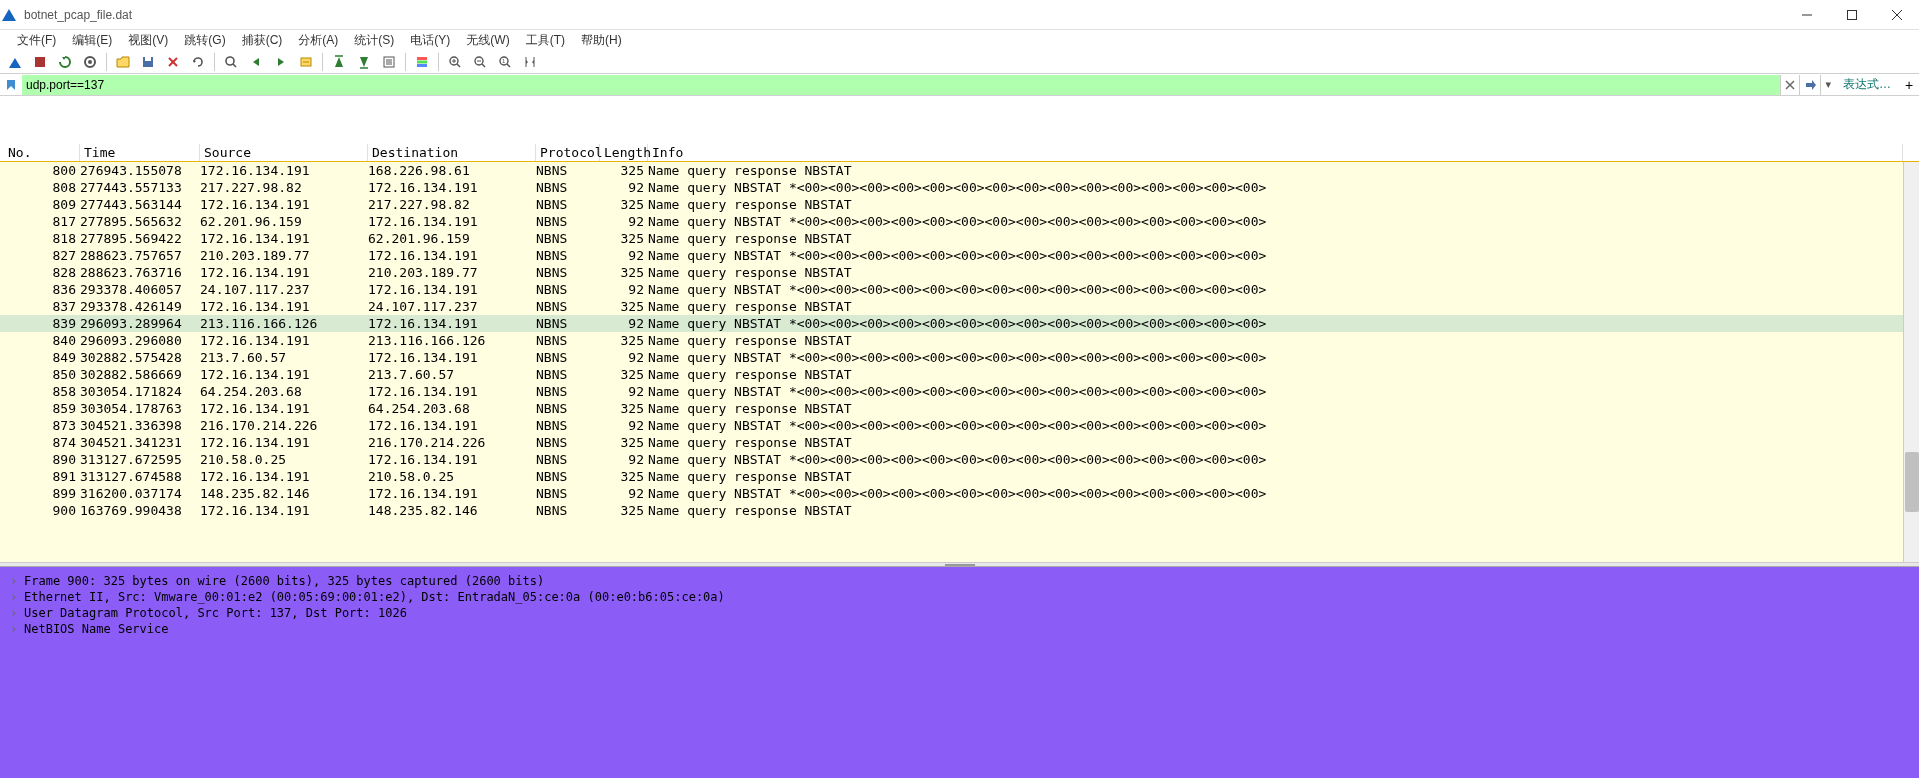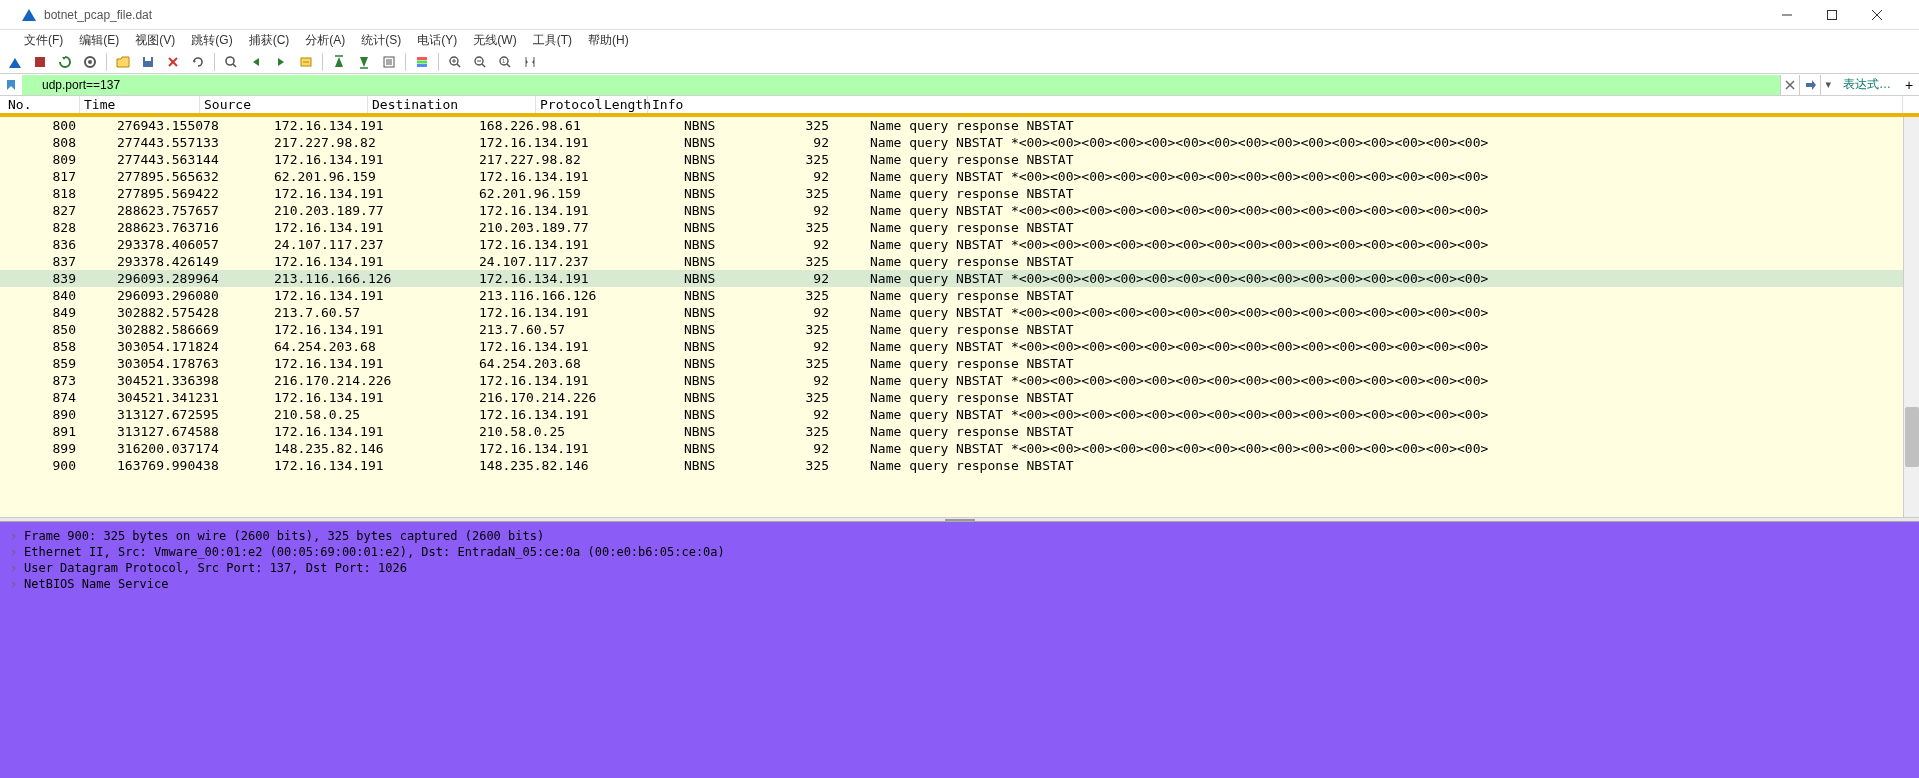--- a/index.html
+++ b/index.html
@@ -1,37 +1,37 @@
 <!DOCTYPE html>
 <html><head>
 <meta charset="utf-8">
 <style>
 * { margin: 0; padding: 0; box-sizing: border-box; }
 body { font-family: "Segoe UI", "Microsoft YaHei", sans-serif; font-size: 12px; background: #f0f0f0; overflow: hidden; height: 778px; width: 1919px; display: flex; flex-direction: column; }
-.titlebar { background: #fff; height: 30px; display: flex; align-items: center; padding: 0 20px; border-bottom: 1px solid #e0e0e0; }
+.titlebar { background: #fff; height: 30px; display: flex; align-items: center; padding: 0 0; border-bottom: 1px solid #e0e0e0; }
 .titlebar .icon { width: 18px; height: 18px; margin-right: 6px; display: flex; align-items: center; justify-content: center; }
 .titlebar .title { flex: 1; color: #555; font-size: 12px; }
 .win-controls { display: flex; }
 .win-btn { width: 45px; height: 30px; display: flex; align-items: center; justify-content: center; color: #666; cursor: pointer; font-size: 10px; }
-.menubar { background: #fff; height: 20px; display: flex; align-items: center; padding: 0 16px; font-size: 12px; }
+.menubar { background: #fff; height: 20px; display: flex; align-items: center; padding: 0 9px; font-size: 12px; }
 .menubar .menu-item { padding: 2px 8px; color: #333; cursor: pointer; }
 .toolbar { background: #fff; height: 24px; display: flex; align-items: center; padding: 0 4px; border-bottom: 1px solid #d0d0d0; gap: 3px; }
 .tool-btn { width: 22px; height: 22px; display: flex; align-items: center; justify-content: center; cursor: pointer; border: 1px solid transparent; }
 .tool-sep { width: 1px; height: 18px; background: #ccc; margin: 0 2px; }
 .filter-bar { background: #fff; height: 22px; display: flex; align-items: center; border-bottom: 1px solid #d0d0d0; }
 .filter-icon { width: 22px; height: 22px; display: flex; align-items: center; justify-content: center; font-size: 11px; }
-.filter-input { flex: 1; height: 20px; border: none; background: #afffaf; padding: 0 20px; font-family: inherit; font-size: 12px; outline: none; }
+.filter-input { flex: 1; height: 20px; border: none; background: #afffaf; padding: 0 4px; font-family: inherit; font-size: 12px; outline: none; }
 .filter-btn { height: 20px; padding: 0 4px; display:flex; align-items:center; justify-content:center; border-left: 1px solid #ccc; cursor: pointer; font-size:11px; color:#555; }
 .filter-expr { padding: 0 8px; color: #0f766e; cursor: pointer; }
 .plus-btn { width: 20px; text-align: center; cursor: pointer; font-size: 14px; }
 .packet-area { flex: 0 0 auto; display: flex; flex-direction: column; background: #fff; position: relative; }
-.packet-header { display: grid; grid-template-columns: 76px 120px 168px 168px 64px 48px 1fr 16px; background: #fff; border-bottom: 4px solid #eab308; font-family: Consolas, monospace; font-size: 13px; padding-left:4px; }
+.packet-header { display: grid; grid-template-columns: 76px 120px 168px 168px 64px 48px 1fr 16px; background: #fff; border-bottom: 1px solid #eab308; font-family: Consolas, monospace; font-size: 13px; padding-left:4px;margin-top:48px; }
 .packet-header .hcell { padding: 1px 4px; border-right: 1px solid #e0e0e0; color: #000; white-space: nowrap; }
 .packet-body { height: 400px; overflow: hidden; position: relative; background: #fffee0; font-family: Consolas, monospace; font-size: 13px; }
-.packet-row { display: grid; grid-template-columns: 76px 120px 168px 168px 64px 48px 1fr; padding: 1px 4px; white-space: nowrap; color: #000; gap: 37px; }
+.packet-row { display: grid; grid-template-columns: 76px 120px 168px 168px 64px 48px 1fr; padding: 1px 4px; white-space: nowrap; color: #000; }
 .packet-row.selected { background: #d9ead3 !important; }
 .packet-row .cell-no { text-align: right; padding-right: 4px; }
 .packet-row .cell-len { text-align: right; padding-right: 4px; }
 .packet-scroll { position: absolute; right: 0; top: 0; width: 16px; height: 100%; background: #f0f0f0; border-left: 1px solid #ccc; }
 .scroll-thumb { position: absolute; left: 1px; width: 14px; background: #c0c0c0; border-radius: 2px; }
 .splitter { height: 5px; background: #e8e8e8; border-top: 1px solid #ccc; border-bottom: 1px solid #aaa; cursor: row-resize; display:flex; align-items:center; justify-content:center; }
 .splitter .grip { width:30px; height:2px; background:#999; }
 .details-pane { flex: 1; background: #8b5cf6; font-family: Consolas, monospace; font-size: 12px; padding: 6px 6px; overflow: hidden; }
 .tree-item { padding: 1px 0 1px 18px; position: relative; color: #000; white-space: nowrap; }
 .tree-item::before { content: "›"; position: absolute; left: 4px; top: 1px; color: #666; font-size: 12px; }

